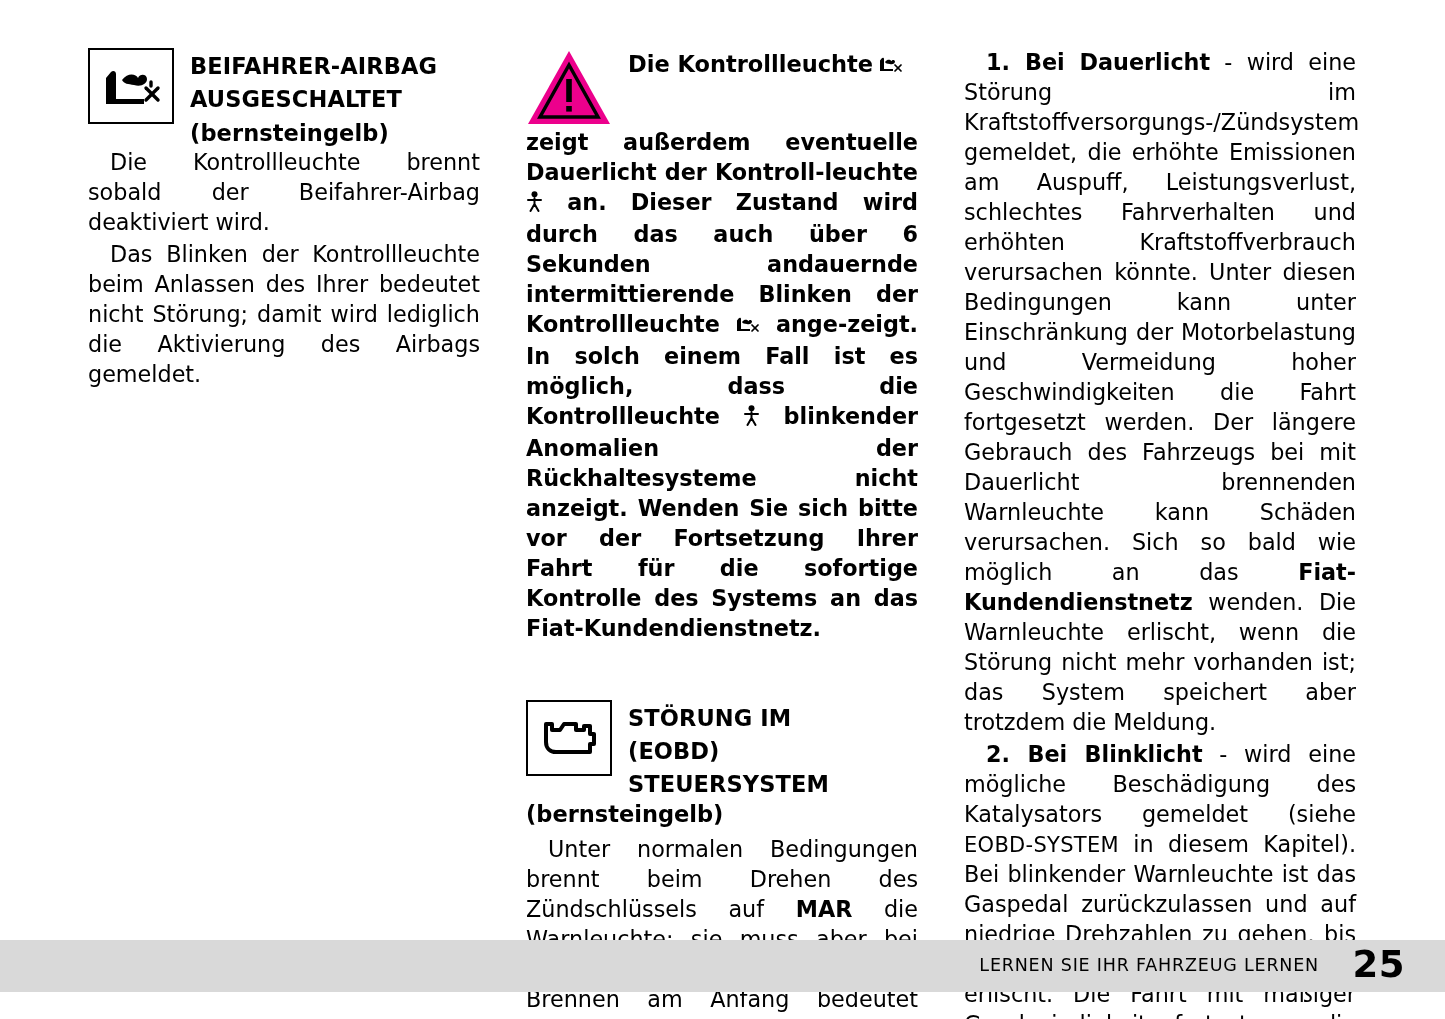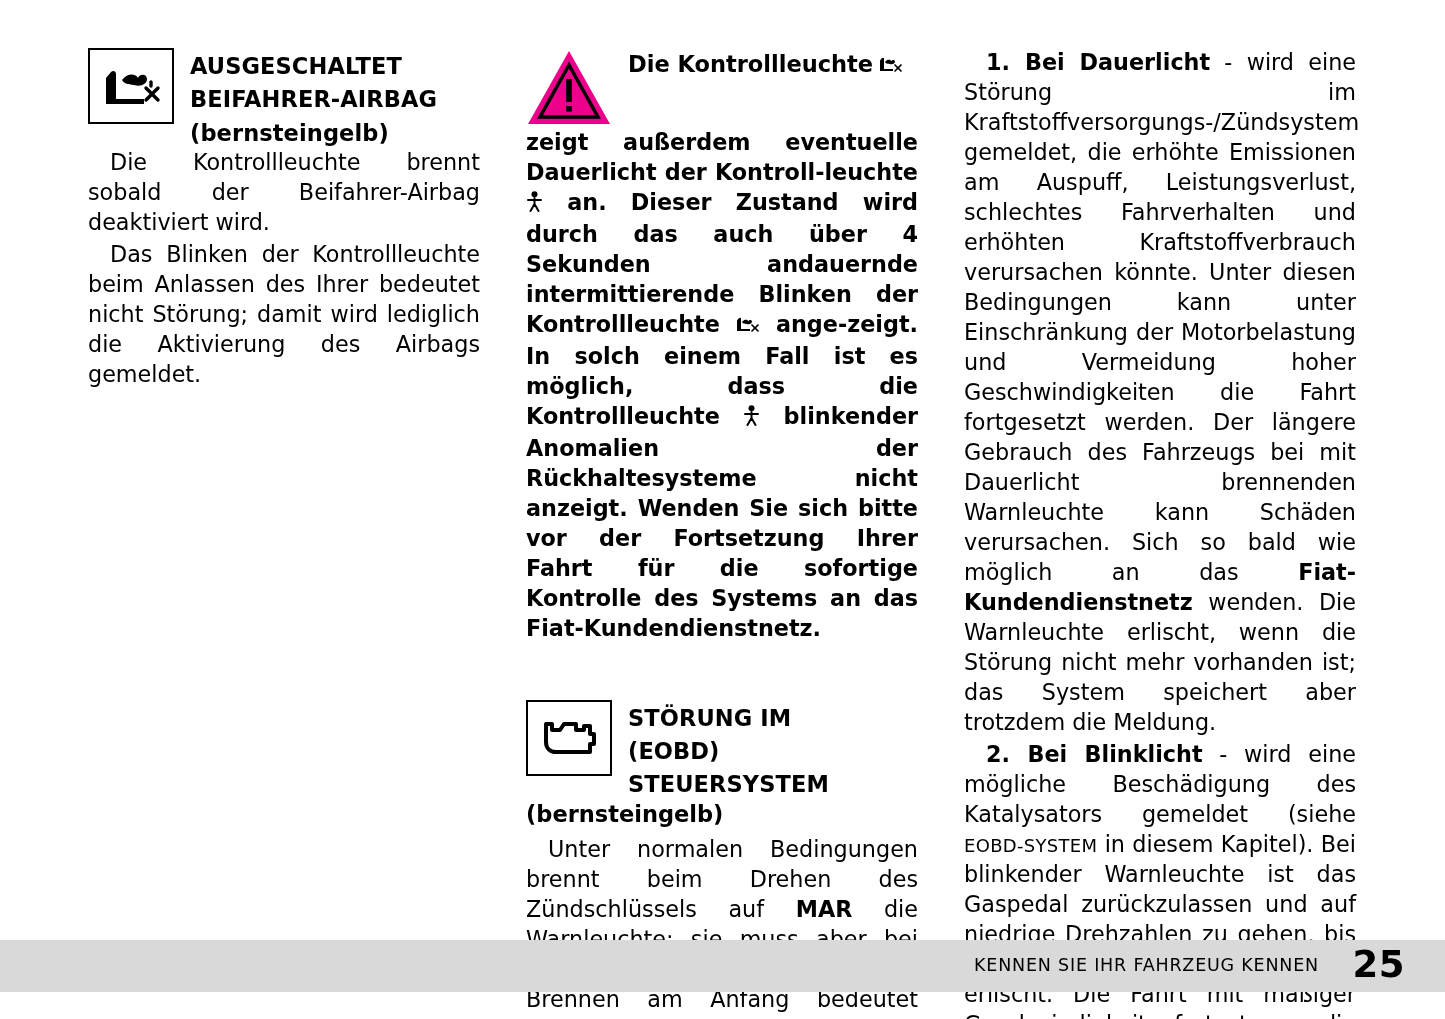--- a/index.html
+++ b/index.html
@@ -84,21 +84,21 @@
   }
   p.bold {
     font-weight: bold;
     font-size: 22.3px;
     line-height: 1.345;
     text-align: justify;
     margin: 0;
     text-indent: 0;
   }
   .sc {
-    font-size: 18px;
+    font-size: 21px;
     letter-spacing: 0.3px;
   }
   b { font-weight: bold; }
 
   
   .tri-wrap {
     width: 86px;
     height: 82px;
     position: relative;
   }
@@ -154,22 +154,22 @@
             <path d="M22 20 C28 12 36 14 38 18 C40 13 47 14 47 19 C47 24 41 27 34 25 C28 24 24 24 22 20 Z" fill="#000"></path>
 
             <g stroke="#000" stroke-width="3.4" stroke-linecap="round">
               <line x1="46" y1="28" x2="58" y2="40"></line>
               <line x1="58" y1="28" x2="46" y2="40"></line>
             </g>
             <line x1="51" y1="22" x2="51" y2="26" stroke="#000" stroke-width="3.4" stroke-linecap="round"></line>
           </svg>
         </div>
         <div>
+          <div class="head-title">BEIFAHRER-AIRBAG</div>
           <div class="head-title">AUSGESCHALTET</div>
-          <div class="head-title">BEIFAHRER-AIRBAG</div>
           <div class="head-title">(bernsteingelb)</div>
         </div>
       </div>
 
       <p class="body mt18">Die Kontrollleuchte brennt sobald der Beifahrer-Airbag deaktiviert wird.</p>
       <p class="body mt14">Das Blinken der Kontrollleuchte beim Anlassen des Ihrer bedeutet nicht Störung; damit wird lediglich die Aktivierung des Airbags gemeldet.</p>
 
     </div>
 
     <div class="col col-mid">
@@ -199,21 +199,21 @@
       </div>
 
       <p class="bold" style="margin-top:-2px;">
         <span>zeigt außerdem eventuelle Dauerlicht der Kontroll-leuchte</span>
         <span class="inline-icon">
           <svg width="17" height="21" viewBox="0 0 17 21" aria-hidden="true">
             <circle cx="8.5" cy="3.2" r="3" fill="#000"></circle>
             <path d="M8.5 7 L8.5 13 M8.5 13 L4.5 20 M8.5 13 L12.5 20 M2 9 L15 9" stroke="#000" stroke-width="2" fill="none" stroke-linecap="round"></path>
           </svg>
         </span>
-        <span>an. Dieser Zustand wird durch das auch über 4 Sekunden andauernde intermittierende Blinken der Kontrollleuchte</span>
+        <span>an. Dieser Zustand wird durch das auch über 6 Sekunden andauernde intermittierende Blinken der Kontrollleuchte</span>
         <span class="inline-icon">
           <svg width="26" height="20" viewBox="0 0 26 20" aria-hidden="true">
             <path d="M2 17 L15 17 L15 15 L6 15 L6 5 C6 3.6 4.7 3.2 3.8 4.2 L2 6.5 Z" fill="#000"></path>
             <path d="M7 8 C9.4 4.8 12.6 5.6 13.4 7.2 C14.2 5.2 17 5.6 17 7.6 C17 9.6 14.6 10.8 11.8 10 C9.4 9.6 7.8 9.6 7 8 Z" fill="#000"></path>
             <g stroke="#000" stroke-width="1.7" stroke-linecap="round">
               <line x1="17" y1="11" x2="23" y2="17"></line>
                 <line x1="23" y1="11" x2="17" y2="17"></line>
             </g>
           </svg>
         </span>
@@ -258,16 +258,16 @@
 
       <p class="body mt14" style="text-indent:22px;">
         <b>2. Bei Blinklicht</b><span> - wird eine mögliche Beschädigung des Katalysators gemeldet (siehe </span><span class="sc">EOBD-SYSTEM</span><span> in diesem Kapitel). Bei blinkender Warnleuchte ist das Gaspedal zurückzulassen und auf niedrige Drehzahlen zu gehen, bis das Blinklicht der Warnleuchte erlischt. Die Fahrt mit mäßiger Geschwindigkeit fortsetzen, die Fahrbedingungen vermeiden, die ein wiederholtes Blinken verursachen könnten und sich so bald wie möglich an das </span>
       </p>
 
     </div>
 
   </div>
 
   <div class="footer-bar"></div>
-  <div class="footer-text">KENNEN SIE IHR FAHRZEUG KENNEN</div>
+  <div class="footer-text">LERNEN SIE IHR FAHRZEUG LERNEN</div>
   <div class="page-number">25</div>
 
 </div>
 
 </body></html>

